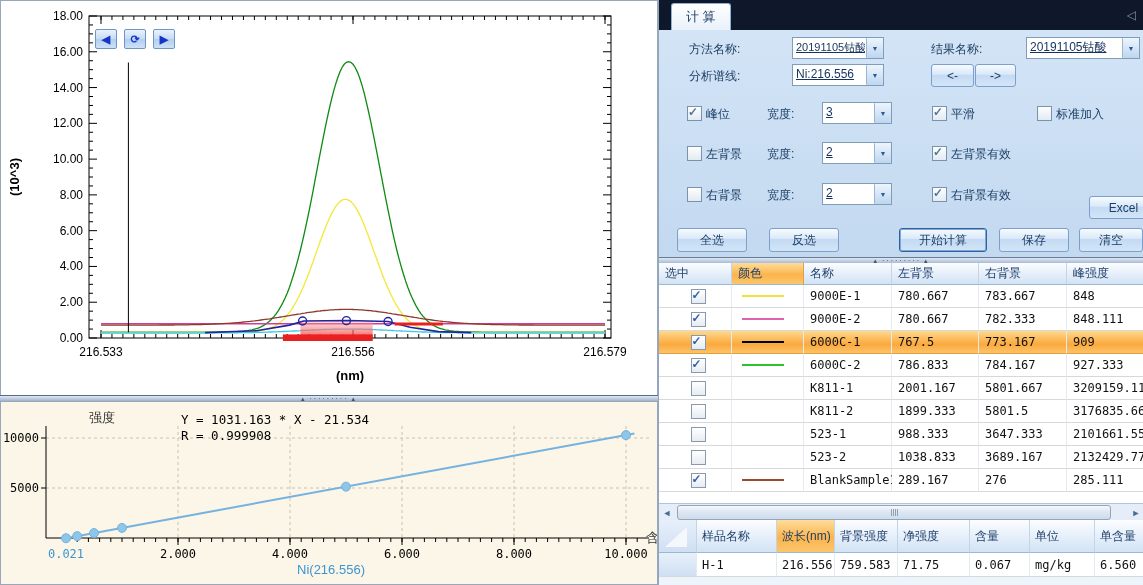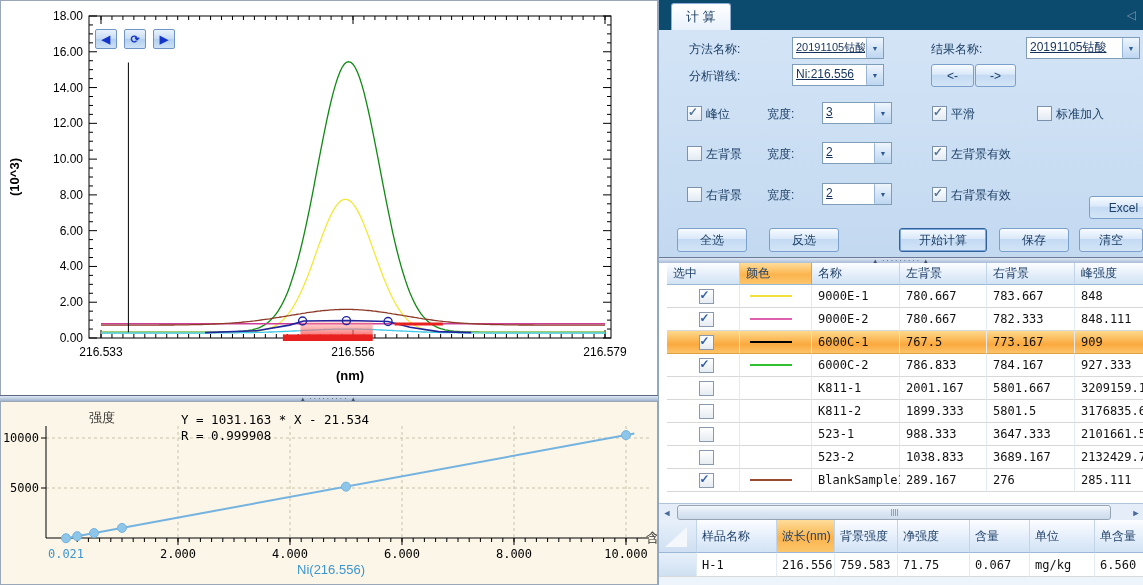--- a/index.html
+++ b/index.html
@@ -12,41 +12,41 @@
     background:linear-gradient(#eaf2fc,#c6dbf4 50%,#b2cfee 51%,#cde1f6);
     color:#1535c8;font-size:11px;line-height:18px;text-align:center;padding:0;cursor:pointer;font-weight:bold;}
   #h-splitter{position:absolute;left:0;top:395px;width:658px;height:6px;
     background:linear-gradient(#dfe8f4,#93a9c6);border-top:1px solid #5a6a80;display:flex;align-items:center;justify-content:center;}
   .grip{display:flex;align-items:center;gap:3px;color:#44546a;font-size:7px;line-height:6px;letter-spacing:2px;}
   #calib-panel{position:absolute;left:0;top:401px;width:656px;height:182px;background:#fbf6e7;border:1px solid #9aa7b8;}
   svg text{font-family:"Liberation Sans",sans-serif;}
   .mono{font-family:"DejaVu Sans Mono",monospace;}
   
   #right-col{position:absolute;left:658px;top:0;width:485px;height:585px;background:#c7dcf3;border-left:1px solid #8fa5c0;}
-  #tabstrip{position:absolute;left:0;top:0;width:485px;height:30px;background:#0c4a6e;border-bottom:1px solid #8eb0d8;}
+  #tabstrip{position:absolute;left:0;top:0;width:485px;height:30px;background:#0f172a;border-bottom:1px solid #8eb0d8;}
   #tab-calc{position:absolute;left:12px;top:3px;height:26px;padding:0 14px;border:1px solid #8eb0d8;border-bottom:none;
     border-radius:3px 3px 0 0;background:linear-gradient(#ffffff,#e9f1fb);color:#1d3f66;font-size:13px;line-height:26px;}
   #collapse-arrow{position:absolute;right:8px;top:8px;color:#7c93b4;font-size:12px;cursor:pointer;}
   #controls{position:absolute;left:0;top:30px;width:485px;height:227px;
     background:linear-gradient(#d3e4f6,#c3d9f0);color:#1d3f66;font-size:12px;}
   .lbl{position:absolute;white-space:nowrap;}
   .combo{position:absolute;height:20px;background:#fff;border:1px solid #7f9db9;}
   .combo .val{position:absolute;left:3px;right:18px;top:0;bottom:0;line-height:19px;font-size:12px;color:#15335c;overflow:hidden;white-space:nowrap;text-decoration:underline;}
   .combo .dd{position:absolute;right:0px;top:0px;bottom:0px;width:16px;border-left:1px solid #98b5d9;border-radius:1px;
     background:linear-gradient(#eef5fd,#bdd6f0);color:#2d5a96;font-size:7px;display:flex;align-items:center;justify-content:center;cursor:pointer;}
   .cb{position:absolute;width:13px;height:13px;border:1px solid #7a92ac;background:linear-gradient(#fdfeff,#e2eaf2);}
   .cb.checked::after{content:"✓";position:absolute;left:0px;top:-2px;font-size:12px;font-weight:bold;color:#56789c;}
   .btn{position:absolute;border:1px solid #7fa0cc;border:1px solid #7ba0cc;border-radius:3px;color:#1d3f66;font-size:12px;
     background:linear-gradient(#f7fbff,#d9e8f9 45%,#c3daf3 46%,#d3e5f7);display:flex;align-items:center;justify-content:center;cursor:pointer;}
   .btn.focused{border:1px solid #30609e;box-shadow:0 0 0 1px #7da8d8 inset;}
   #v-splitter2{position:absolute;left:0;top:257px;width:485px;height:6px;
     background:linear-gradient(#dfe8f4,#9db3d0);border-top:1px solid #6a7a92;display:flex;align-items:center;justify-content:center;}
   
   #results-table{position:absolute;left:0;top:263px;width:485px;height:240px;background:#fff;font-size:12px;}
-  .rt-row{display:grid;grid-template-columns:73px 72px 88px 87px 88px 77px;padding-left:8px;}
+  .rt-row{display:grid;grid-template-columns:73px 72px 88px 87px 88px 77px;}
   .rt-head .cell{height:22px;background:linear-gradient(#fcfdff,#e4eefa 55%,#d2e3f4);
     border-right:1px solid #c2d4e8;border-bottom:1px solid #9bb8d6;color:#21426b;display:flex;align-items:center;padding-left:6px;box-sizing:border-box;}
   .rt-head .cell.orange{background:linear-gradient(#fedd9a,#fbb44e 55%,#fcc66b);border-right:1px solid #e0a040;}
   .rt-body .cell{height:23px;border-right:1px solid #e2eaf2;border-bottom:1px solid #d8d8d8;display:flex;align-items:center;
     padding-left:6px;box-sizing:border-box;background:#fff;color:#111;}
   .rt-body .rt-row.selected .cell{background:linear-gradient(#fed98d,#fba93e 60%,#fdc368);border-bottom:1px solid #e0a040;}
   .swatch{width:42px;border-top:2px solid;margin-left:4px;}
   .tcb{width:13px;height:13px;border:1px solid #8a9aae;background:linear-gradient(#fff,#e6ecf2);position:relative;margin:0 auto;}
   .tcb.checked::after{content:"✓";position:absolute;left:0;top:-2px;font-size:12px;font-weight:bold;color:#2f5fa8;}
   

